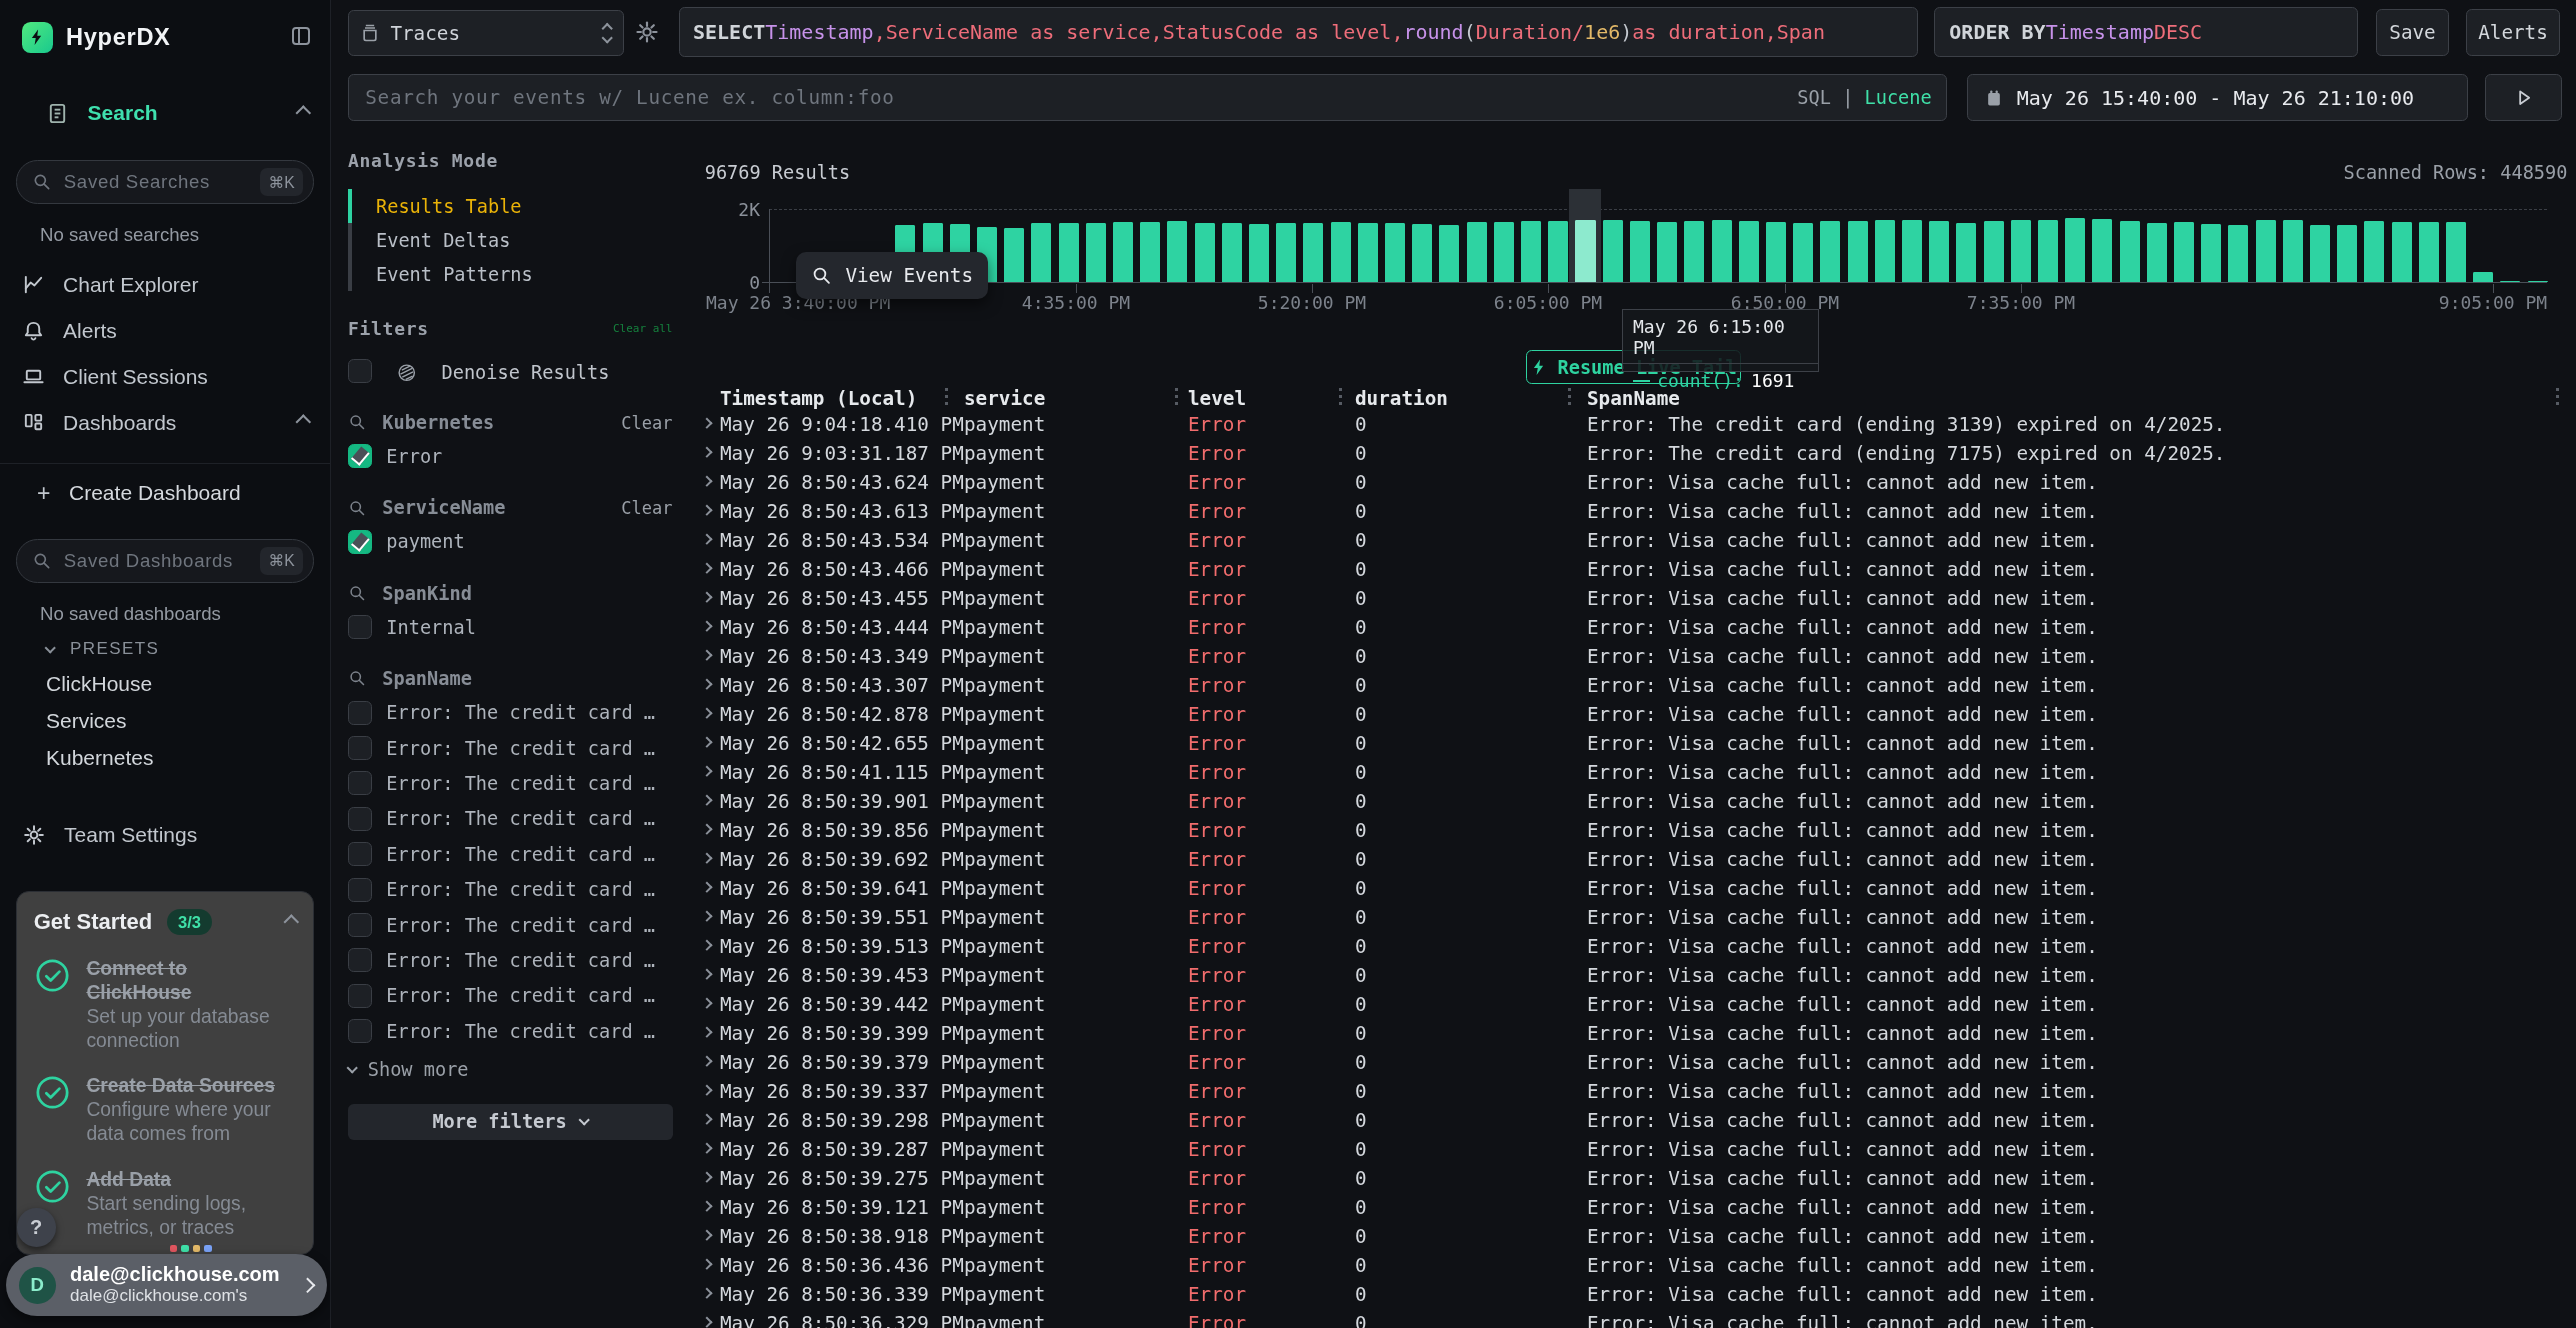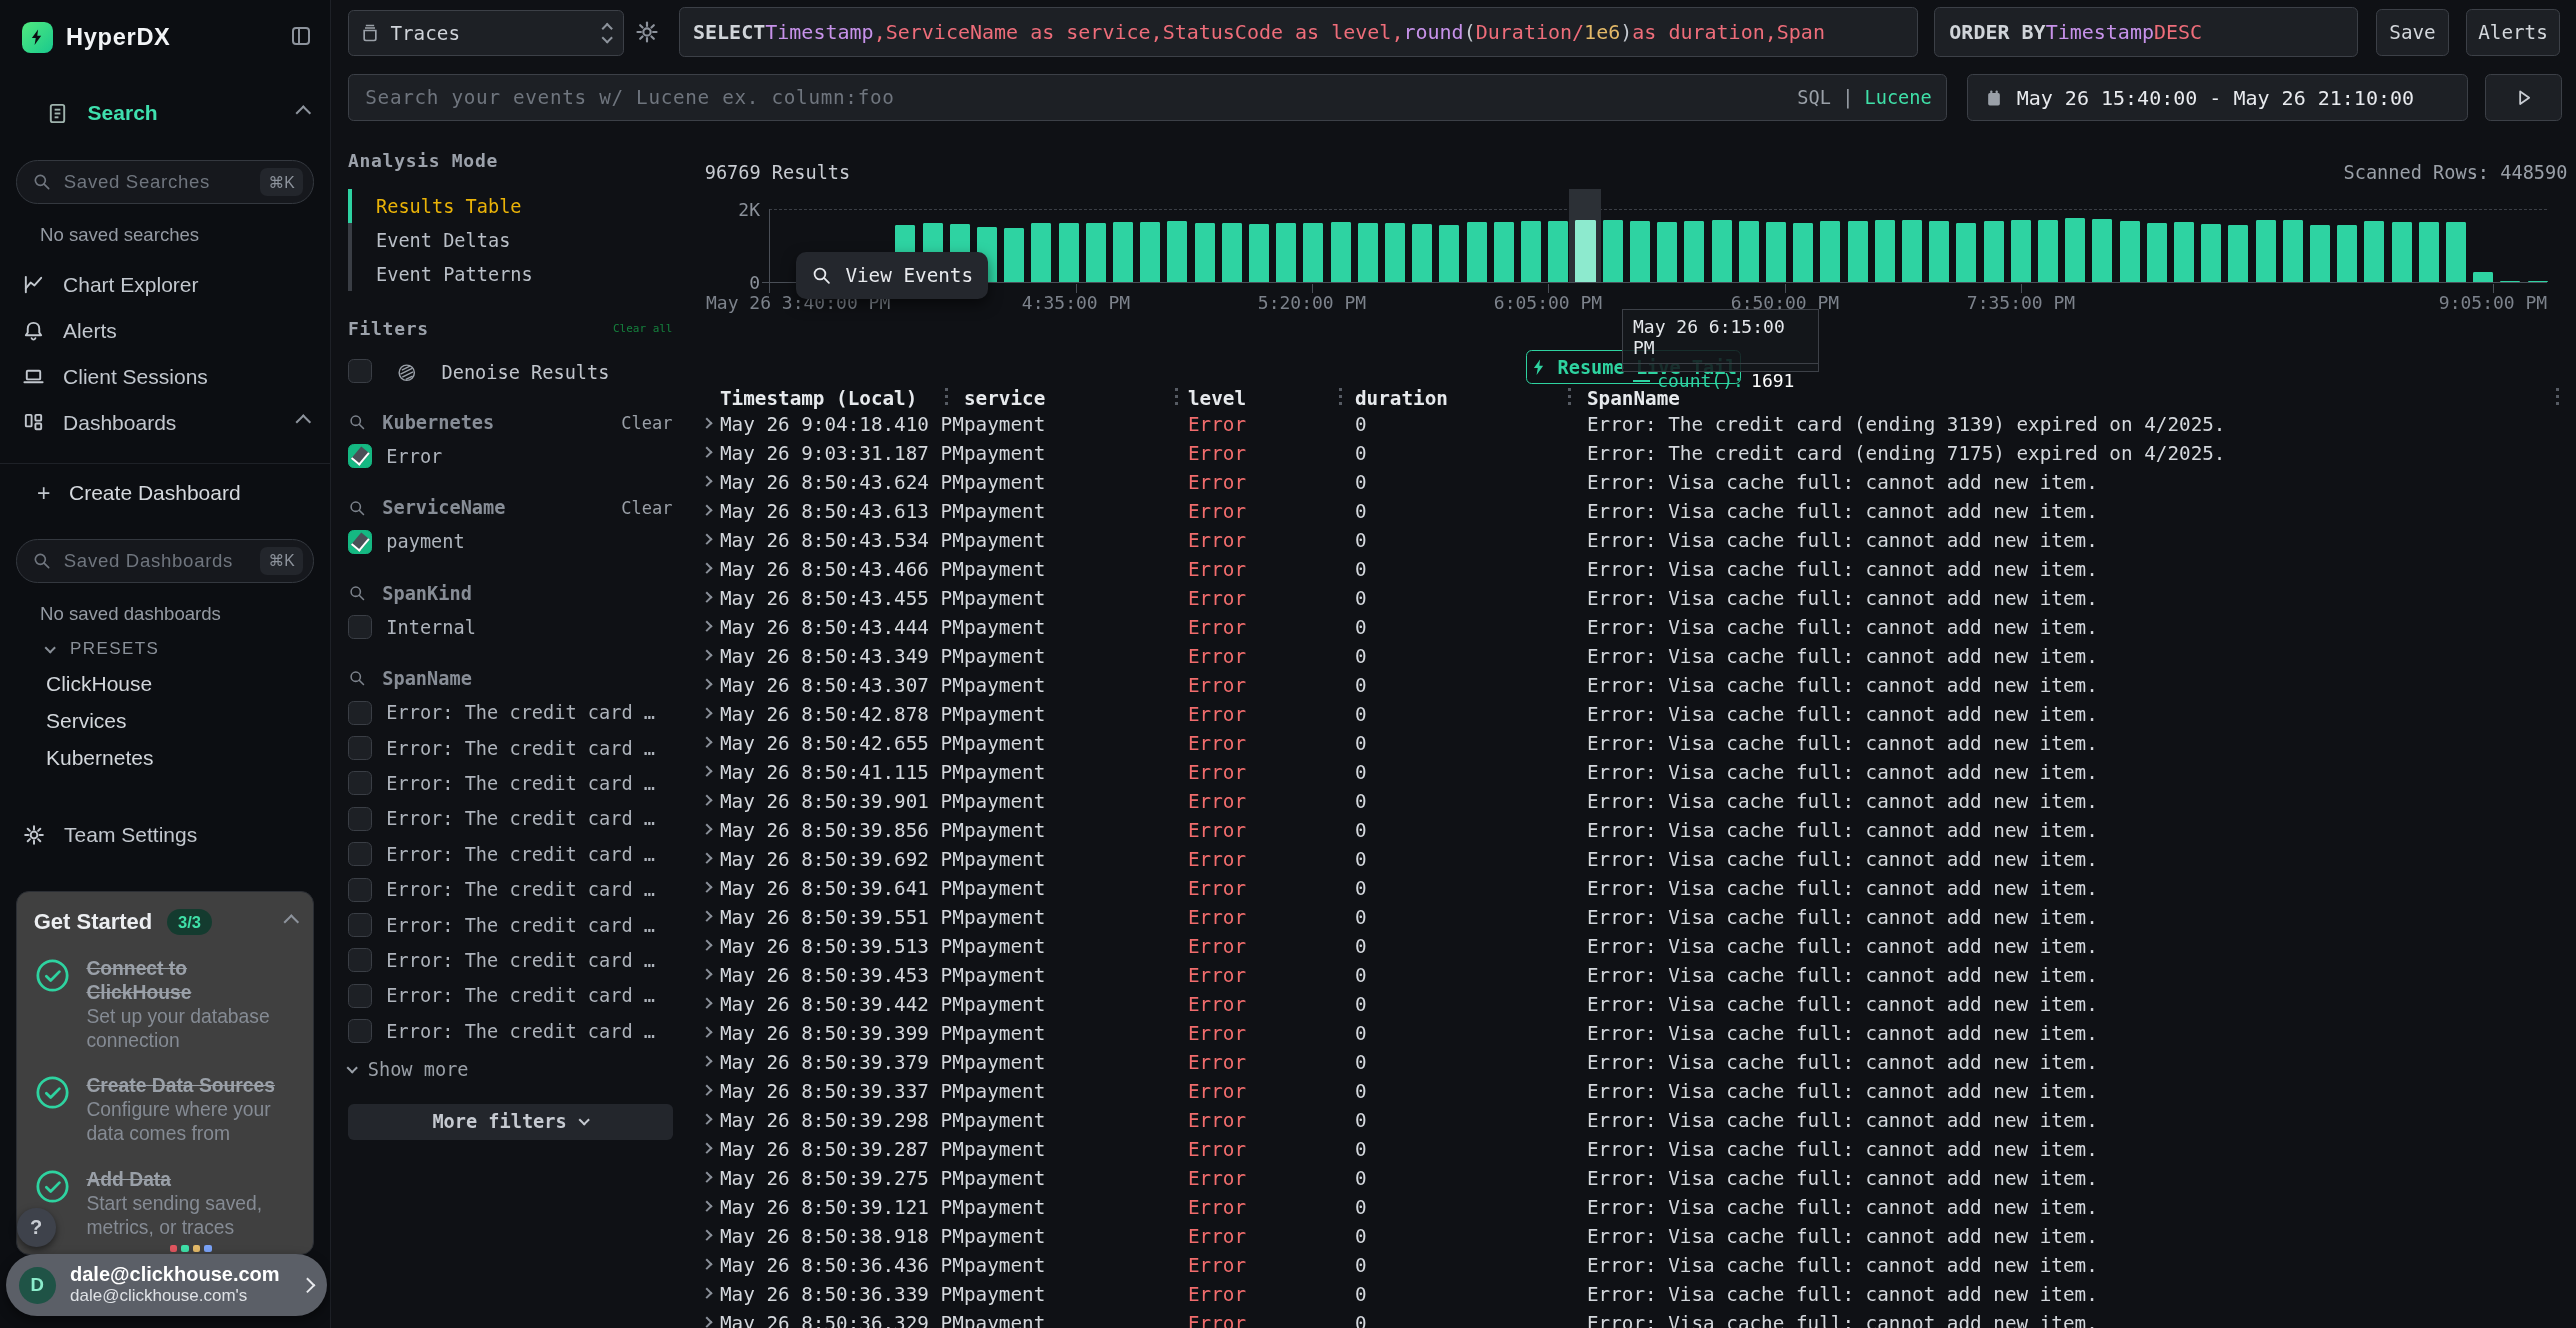--- a/index.html
+++ b/index.html
@@ -278,21 +278,21 @@
               <span class="gsd" style="display: block;">Configure where your data comes from</span>
             </span>
           </div>
           <div class="gsitem">
             <span class="gsicon"><svg width="37" height="37" viewBox="0 0 24 24" fill="none" stroke="#2ed3a0" stroke-width="1.8">
                 <circle cx="12" cy="12" r="9.5"></circle>
                 <path d="M8 12.5l2.8 2.8L16.5 9.5" stroke-linecap="round" stroke-linejoin="round"></path>
               </svg></span>
             <span class="gstext">
               <span class="gst" style="display: block;">Add Data</span>
-              <span class="gsd" style="display: block;">Start sending saved, metrics, or traces</span>
+              <span class="gsd" style="display: block;">Start sending logs, metrics, or traces</span>
             </span>
           </div>
         </div>
     </div>
 
     <div class="hiddenbits">
       <i style="background:#e0565f"></i>
         <i style="background:#3fe0a8"></i>
         <i style="background:#e3b968"></i>
         <i style="background:#7aa2f7"></i>

